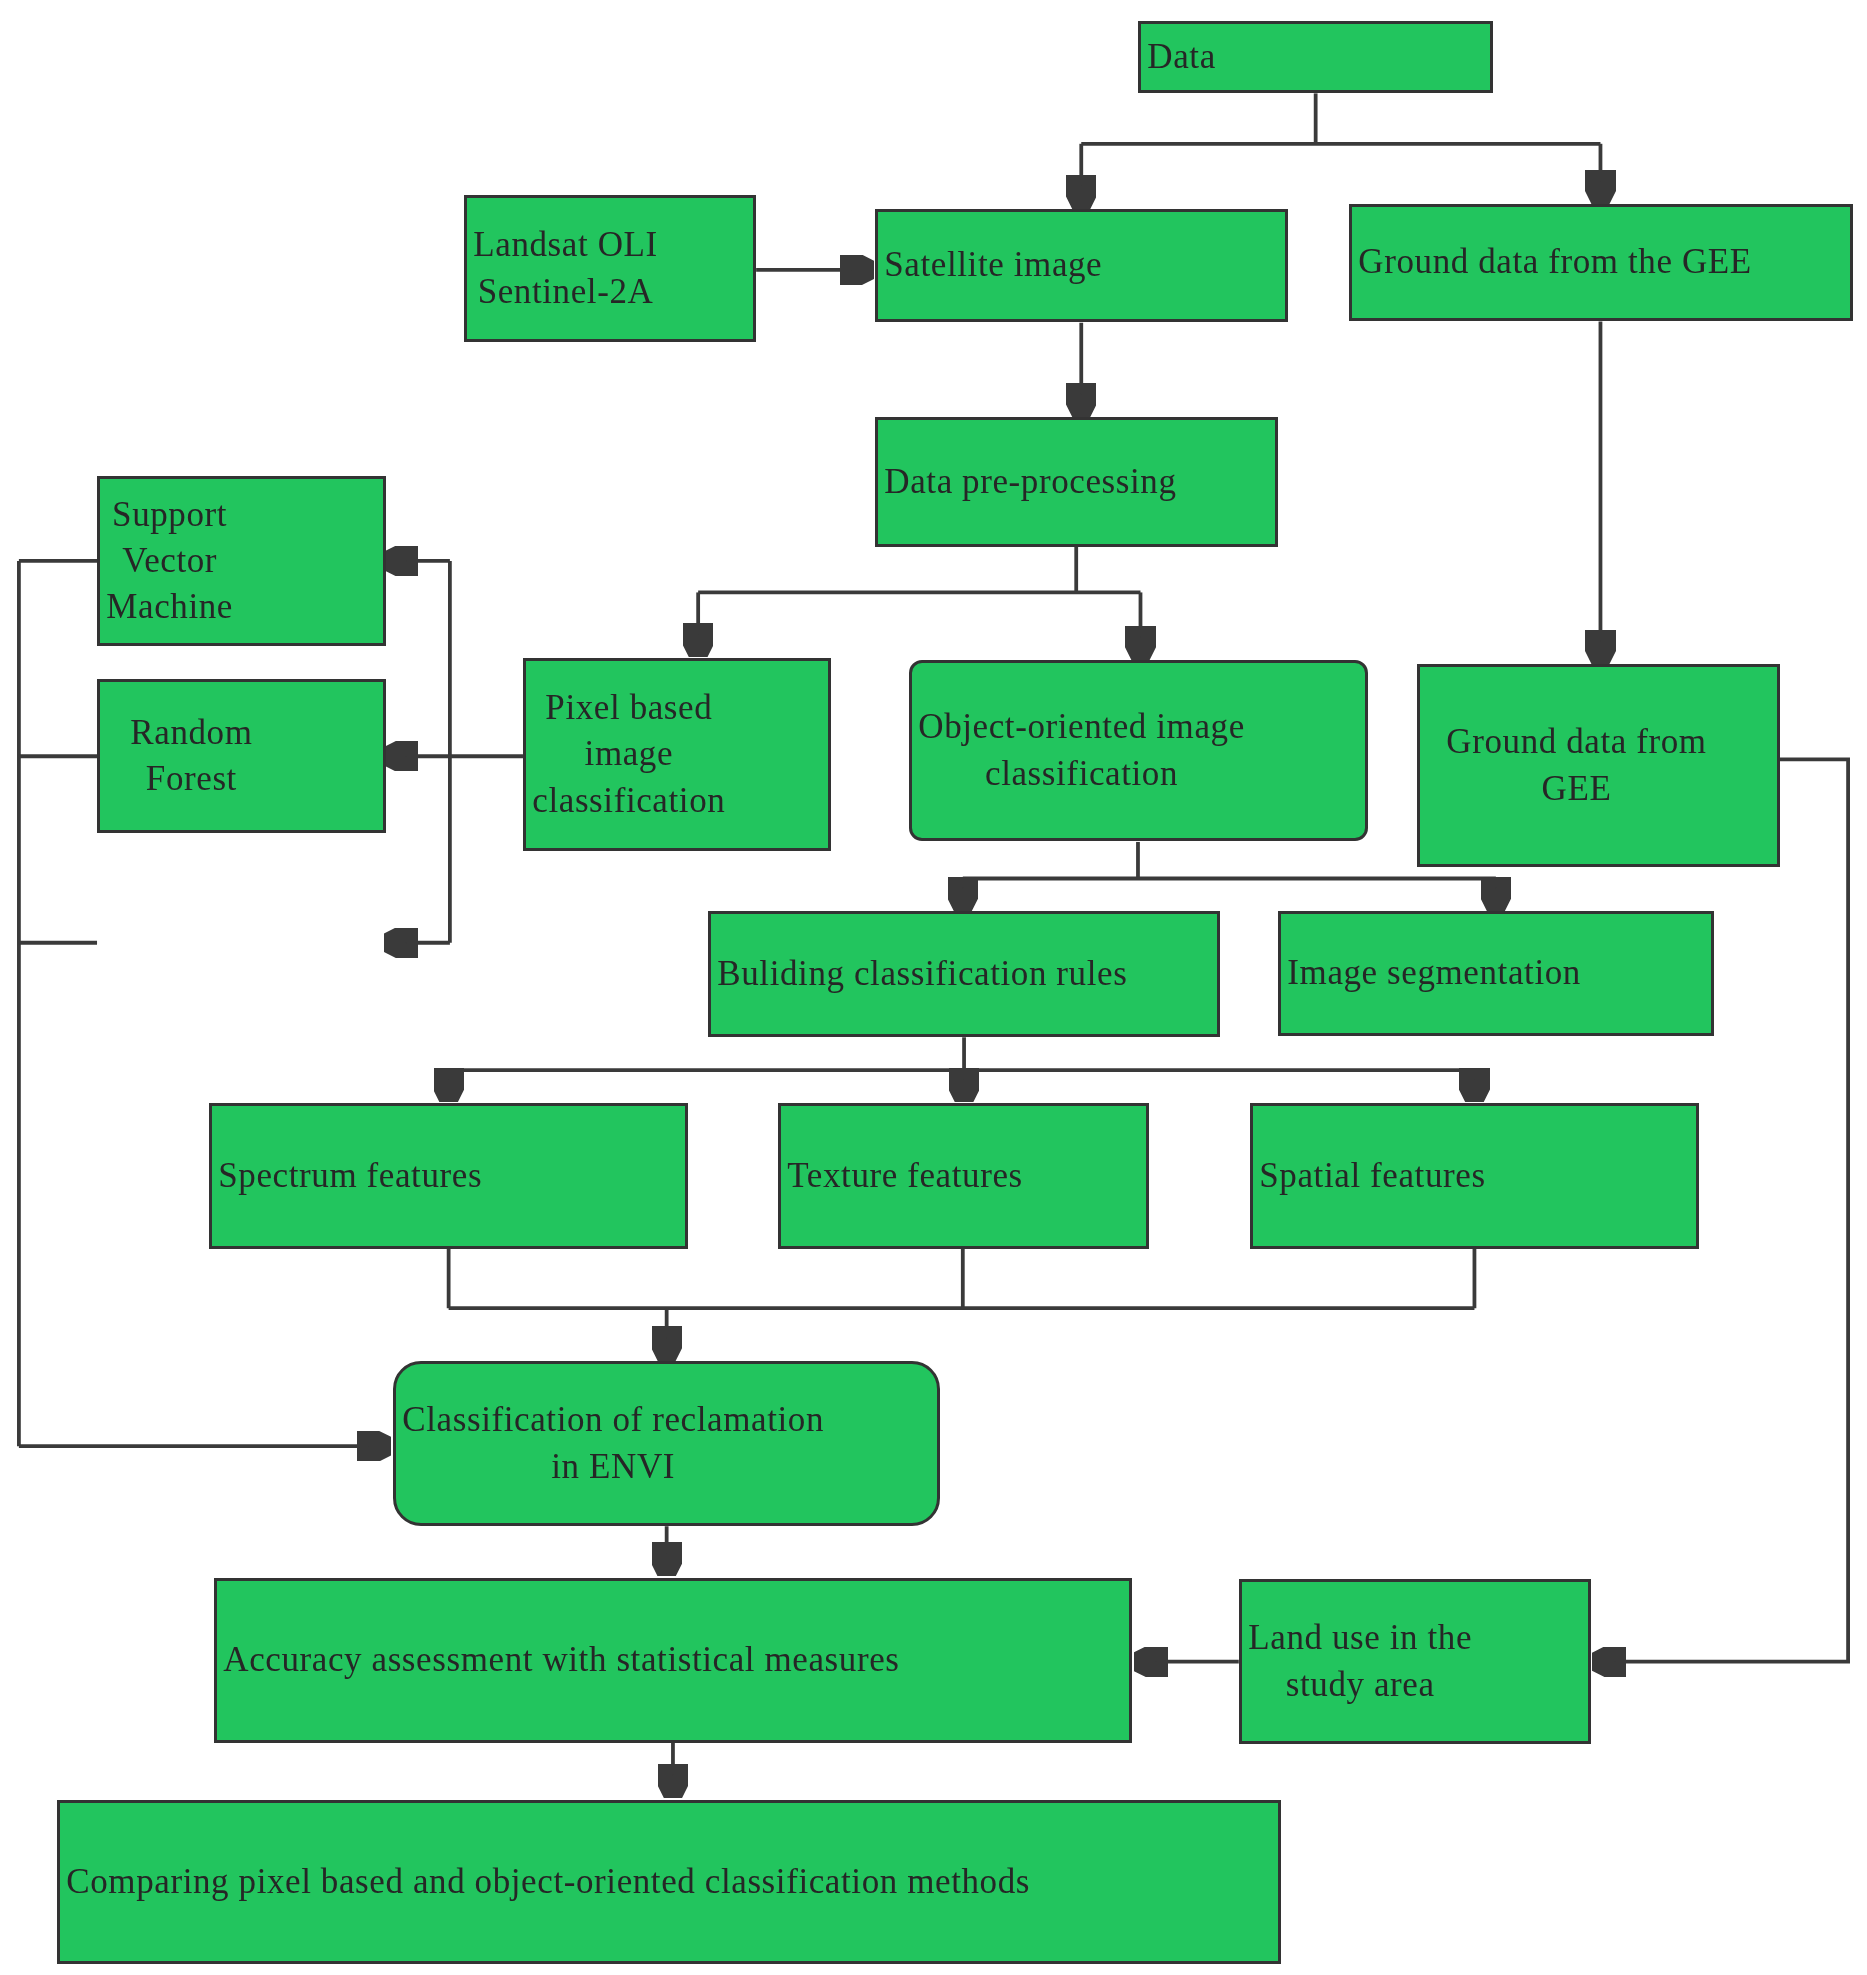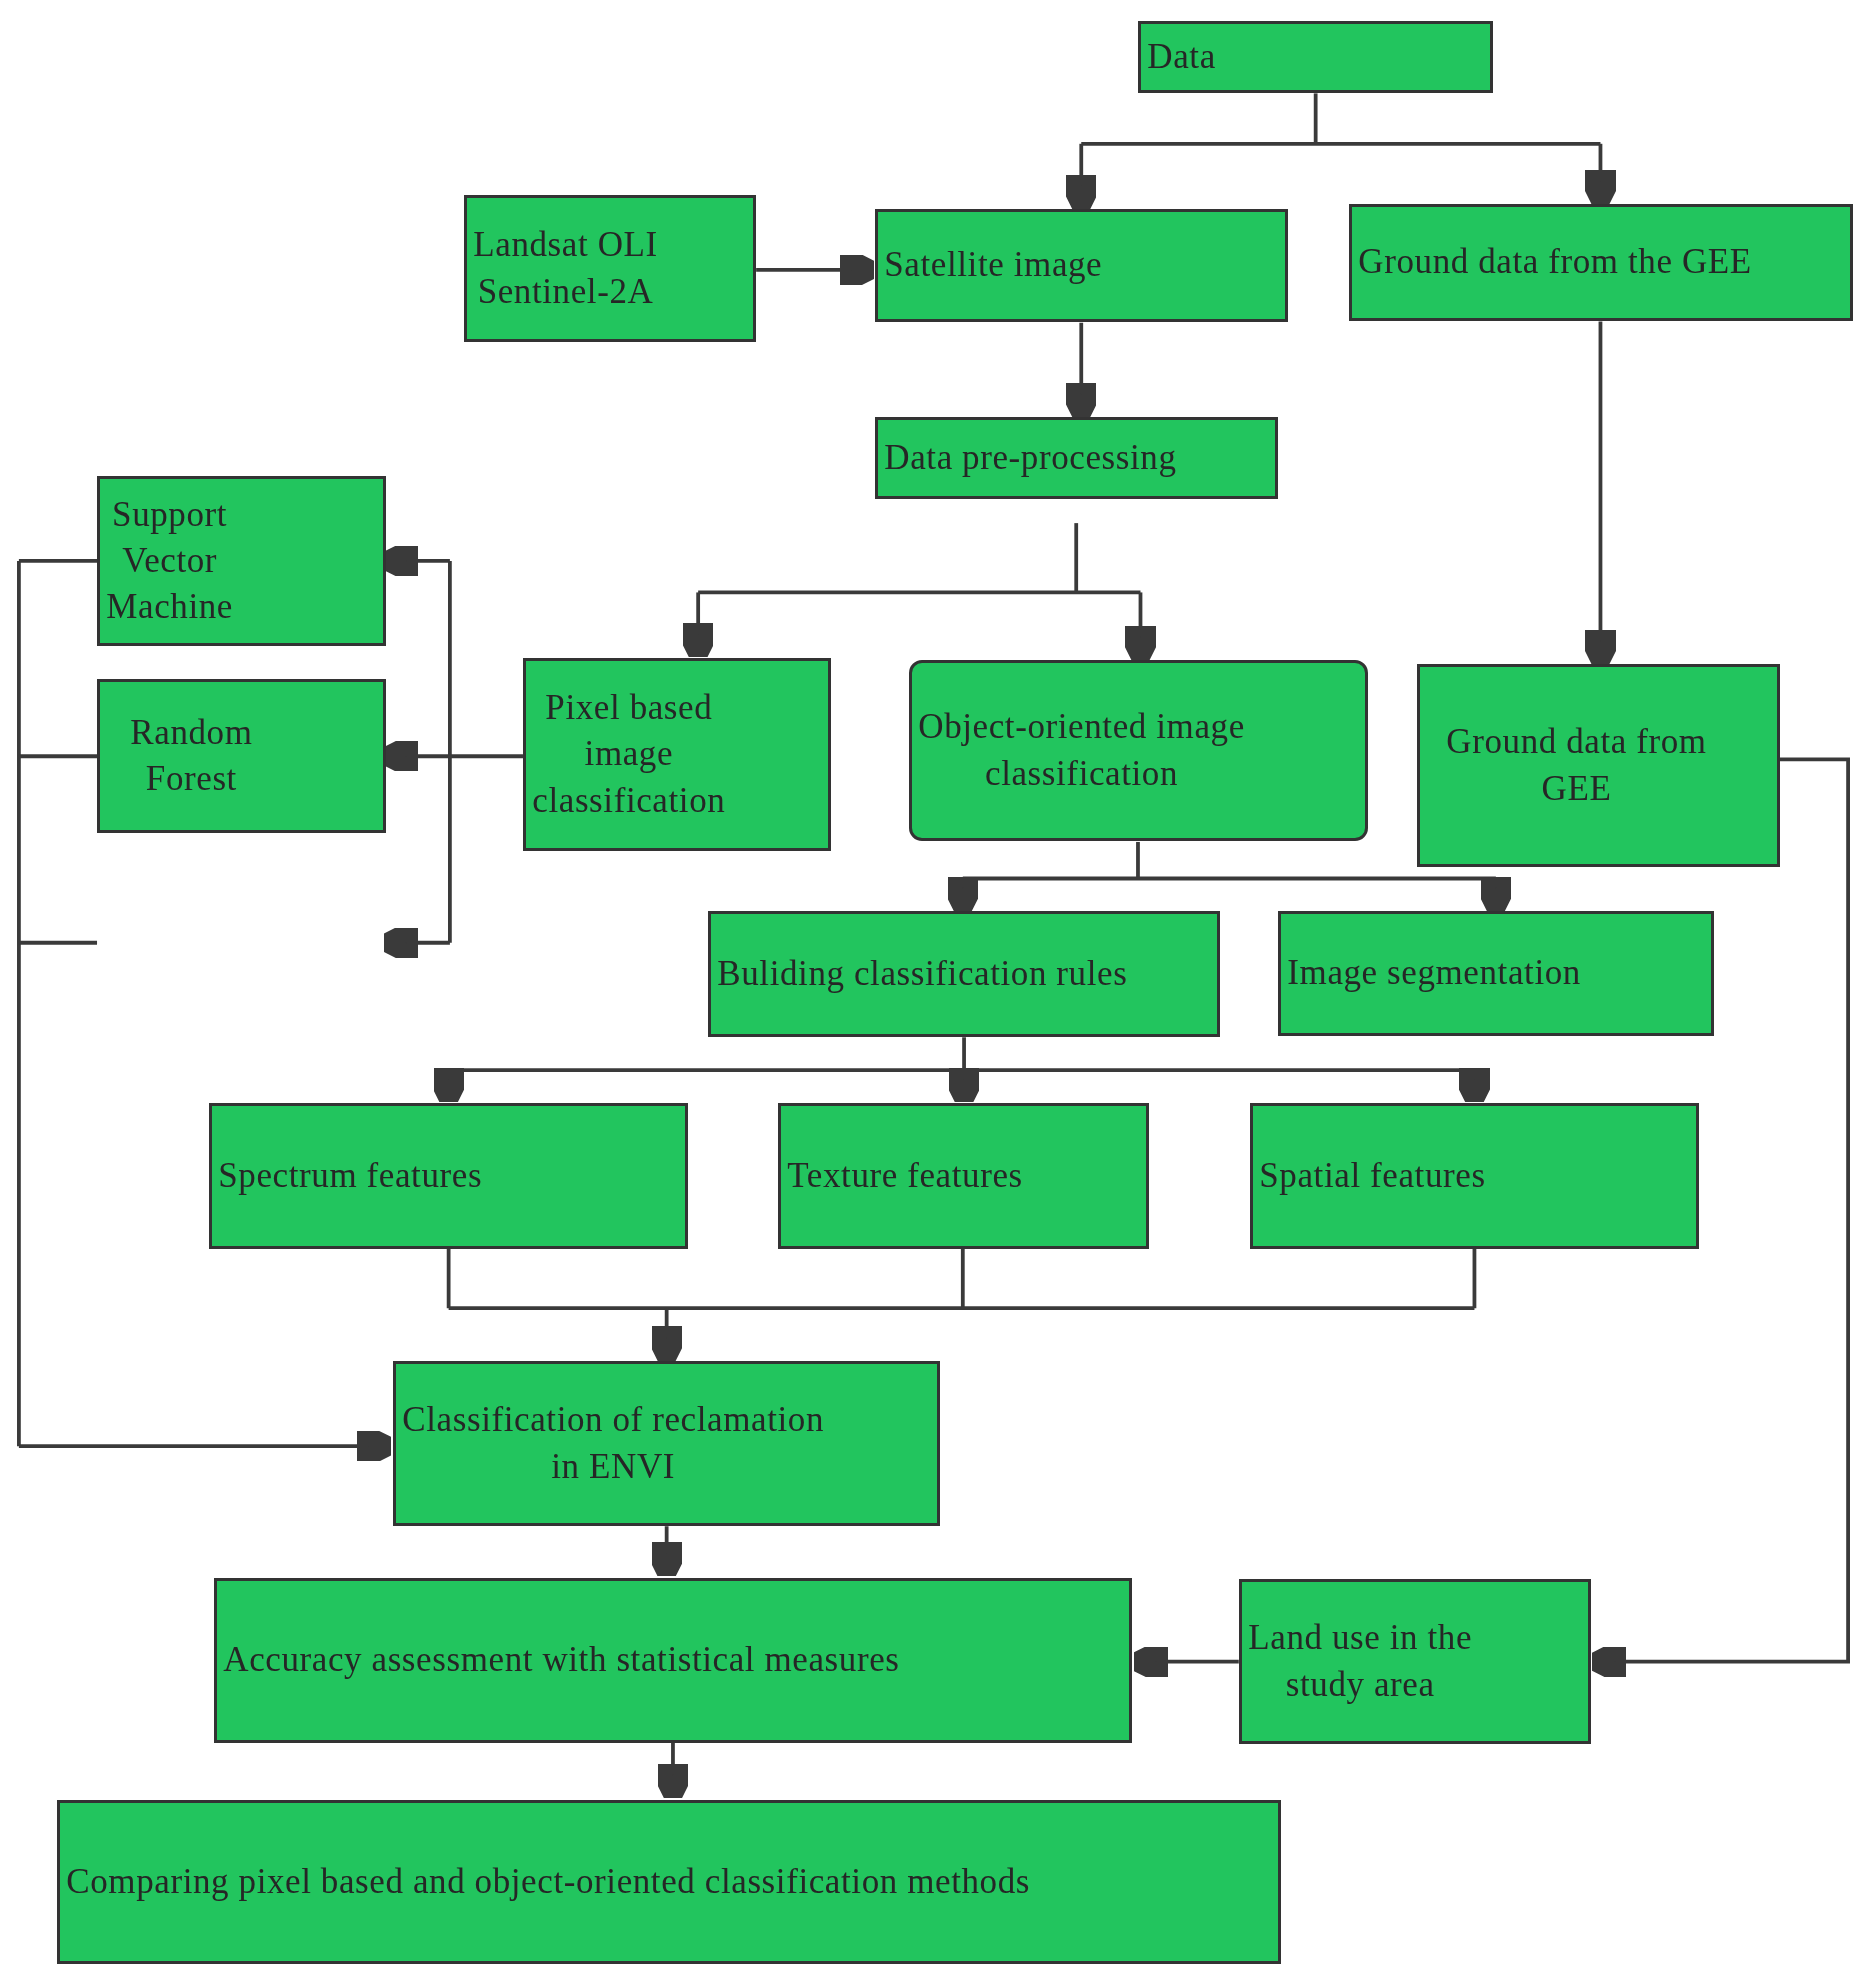--- a/index.html
+++ b/index.html
@@ -123,21 +123,21 @@
   </div>
 
   <div class="node" style="left:875px; top:209px; width:413px; height:113px;">
     <span class="lbl">Satellite image</span>
   </div>
 
   <div class="node" style="left:1349px; top:204px; width:504px; height:117px;">
     <span class="lbl">Ground data from the GEE</span>
   </div>
 
-  <div class="node" style="left:875px; top:417px; width:403px; height:82px;">
+  <div class="node" style="left:875px; top:417px; width:403px; height:130px;">
     <span class="lbl">Data pre-processing</span>
   </div>
 
   <div class="node" style="left:97px; top:476px; width:289px; height:170px;">
     <span class="lbl">Support
 Vector
 Machine</span>
   </div>
 
   <div class="node" style="left:97px; top:679px; width:289px; height:154px;padding-left:24px;">
@@ -175,21 +175,21 @@
   </div>
 
   <div class="node" style="left:778px; top:1103px; width:371px; height:146px;">
     <span class="lbl">Texture features</span>
   </div>
 
   <div class="node" style="left:1250px; top:1103px; width:449px; height:146px;">
     <span class="lbl">Spatial features</span>
   </div>
 
-  <div class="node" style="left:393px; top:1361px; width:547px; height:165px;">
+  <div class="node" style="left:393px; top:1361px; width:547px; height:165px;border-radius:28px;">
     <span class="lbl">Classification of reclamation
 in ENVI</span>
   </div>
 
   <div class="node" style="left:214px; top:1578px; width:918px; height:165px;">
     <span class="lbl">Accuracy assessment with statistical measures</span>
   </div>
 
   <div class="node" style="left:1239px; top:1579px; width:352px; height:165px;">
     <span class="lbl">Land use in the

